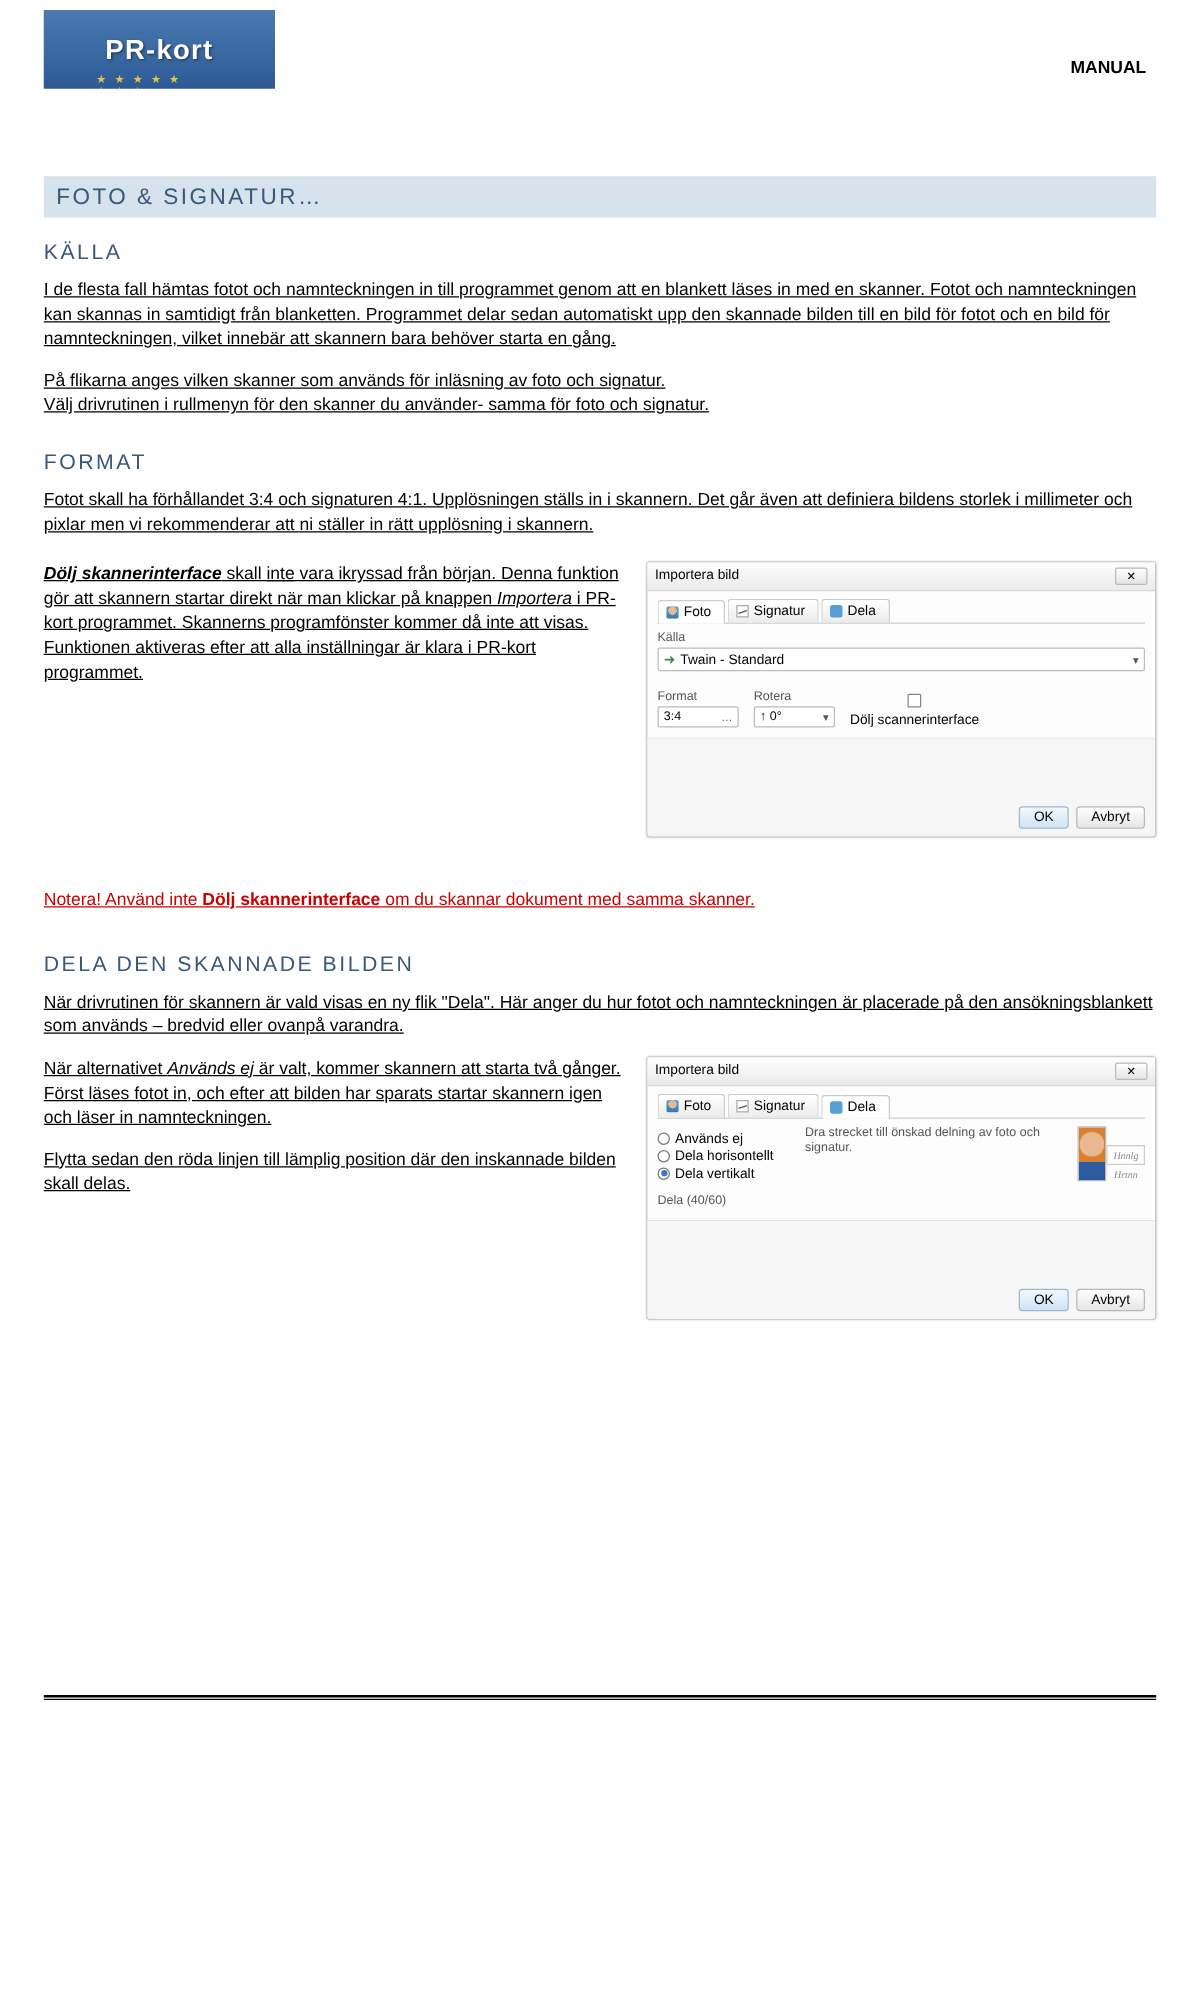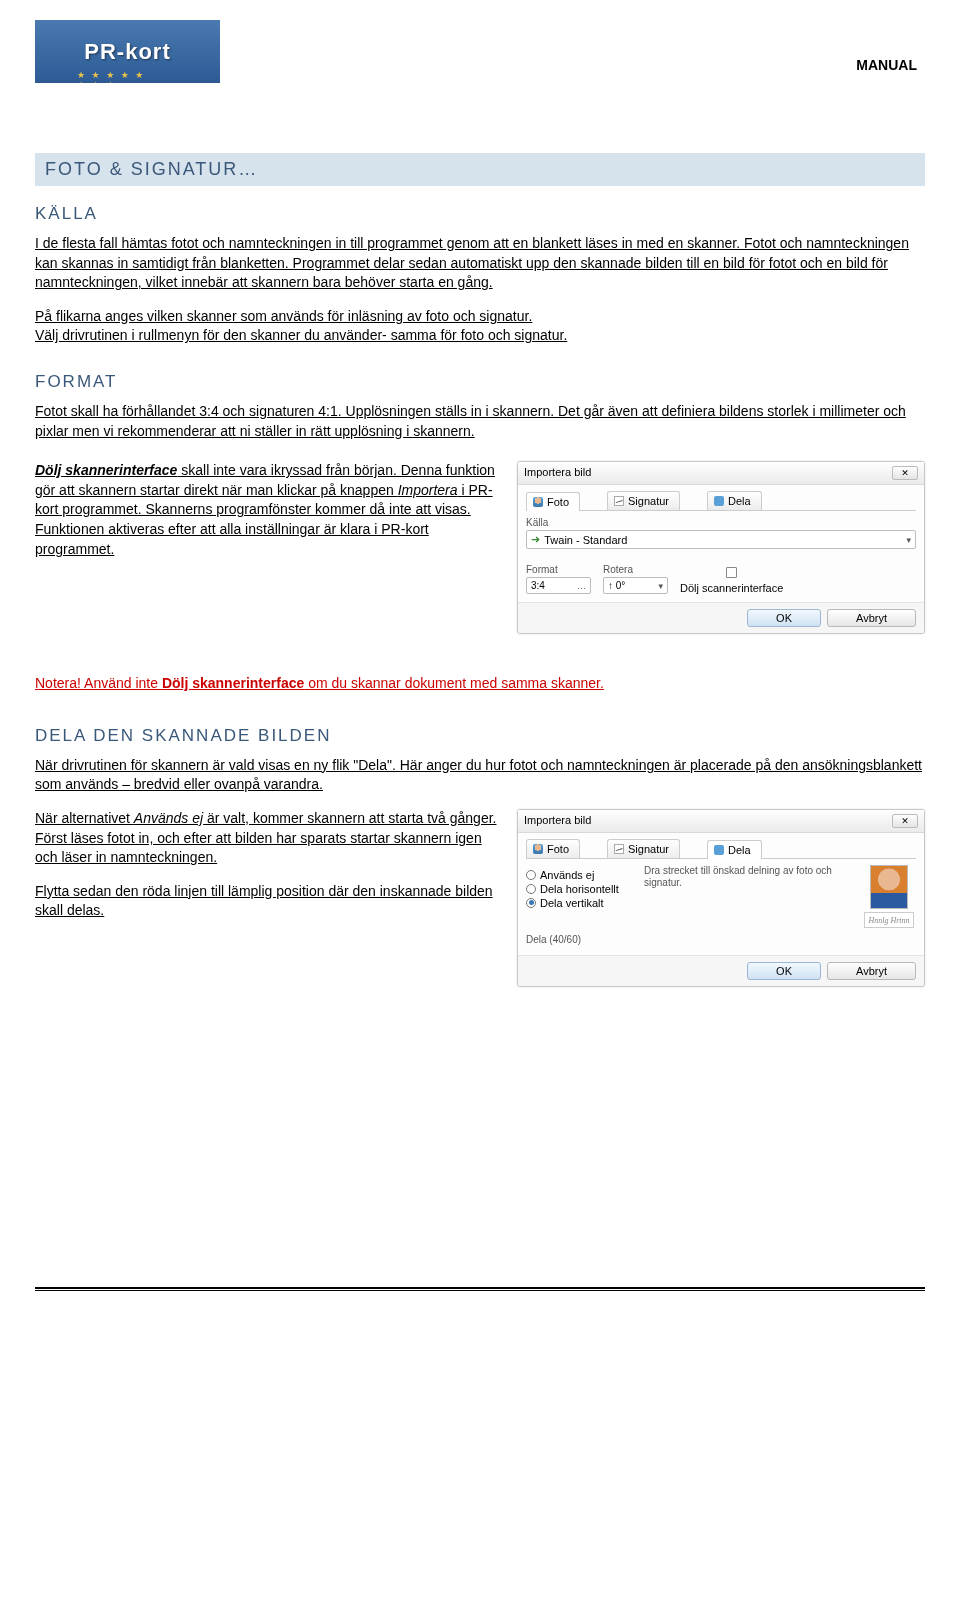--- a/index.html
+++ b/index.html
@@ -10,21 +10,21 @@
     color: #000;
     background: #fff;
     width: 960px;
   }
   .page {
     padding: 0 35px 40px 35px;
   }
   .header {
     display: flex;
     align-items: center;
-    padding-top: 20px;
+    padding-top: 8px;
     margin-bottom: 6px;
   }
   .logo-box {
     width: 185px;
     height: 63px;
     background: linear-gradient(#4a7ab0, #2d5a95);
     position: relative;
     overflow: hidden;
     display: flex;
     align-items: center;
@@ -126,21 +126,21 @@
   .dlg-close {
     border: 1px solid #bbb;
     width: 26px; height: 14px;
     border-radius: 2px;
     text-align: center;
     font-size: 9px;
     line-height: 12px;
     background: linear-gradient(#fefefe,#e4e4e4);
   }
   .dlg-body { padding: 6px 8px 8px; }
-  .tabs { display: flex; border-bottom: 1px solid #ccc; margin-bottom: 6px; gap: 25px; }
+  .tabs { display: flex; border-bottom: 1px solid #ccc; margin-bottom: 6px; }
   .tab {
     padding: 3px 10px 3px 6px;
     border: 1px solid #ccc;
     border-bottom: none;
     border-radius: 3px 3px 0 0;
     margin-right: 2px;
     background: linear-gradient(#fff,#ececec);
     display: flex; align-items: center; gap: 4px;
   }
   .tab.active { background: #fff; position: relative; top: 1px; }
@@ -156,32 +156,33 @@
   }
   .sel .arr { font-size: 9px; color:#555; }
   .row { display:flex; gap:12px; align-items:flex-end; margin-top:4px; }
   .row > div { display:flex; flex-direction:column; }
   .w60 { width: 65px; }
   .sel.small { font-size: 10px; }
   .chk { display:flex; align-items:center; gap:4px; margin-top:14px; }
   .chk-box { width:11px; height:11px; border:1px solid #888; background:#fff; border-radius:1px; }
   .dlg-buttons { display:flex; justify-content:flex-end; gap:6px; padding: 6px 8px; border-top:1px solid #e4e4e4; background:#f6f6f6; border-radius:0 0 3px 3px;}
   .btn {
-    border:1px solid #9cb7d1; border-radius:3px; padding:2px 28px;
+    border:1px solid #9cb7d1; border-radius:3px; padding:2px 11px;
     background: linear-gradient(#f2f8fe,#cfe2f3);
     font-size:11px;
+    margin-top:48px;
   }
   .btn.sec { border-color:#b8b8b8; background:linear-gradient(#fefefe,#e6e6e6); }
   .radios { display:flex; flex-direction:column; gap:2px; margin:4px 0; }
   .radio { display:flex; align-items:center; gap:4px; }
   .radio .dot { width:10px; height:10px; border:1px solid #777; border-radius:50%; background:#fff; display:flex; align-items:center; justify-content:center; }
   .radio .dot.on::after { content:""; width:5px; height:5px; background:#3b78b5; border-radius:50%; }
   .deladesc { font-size: 10px; color:#555; line-height:1.2; flex:1; }
   .photo-sig {
-    width:54px; display:flex; flex-direction:column; align-items:center;
+    width:54px; display:flex; flex-direction:row; align-items:center;
   }
   .photo { width:38px; height:44px; background: radial-gradient(circle at 50% 32%, #e9b890 32%, transparent 33%), linear-gradient(#d98030 65%, #2c5aa0 65%); border:1px solid #bbb; }
   .sig-line { width:50px; height:16px; border:1px solid #ccc; margin-top:3px; background:#fff; position:relative; font-family: cursive; font-size:8px; font-style:italic; color:#888; text-align:center; line-height:15px; }
   .delarow { display:flex; gap:8px; align-items:flex-start; margin-top:4px;}
   .delafield { margin-top:6px; }
 
   .footer-rule { border-top: 2px solid #000; border-bottom: 1px solid #000; height: 4px; margin-top: 300px;}
 </style>
 </head>
 <body>

